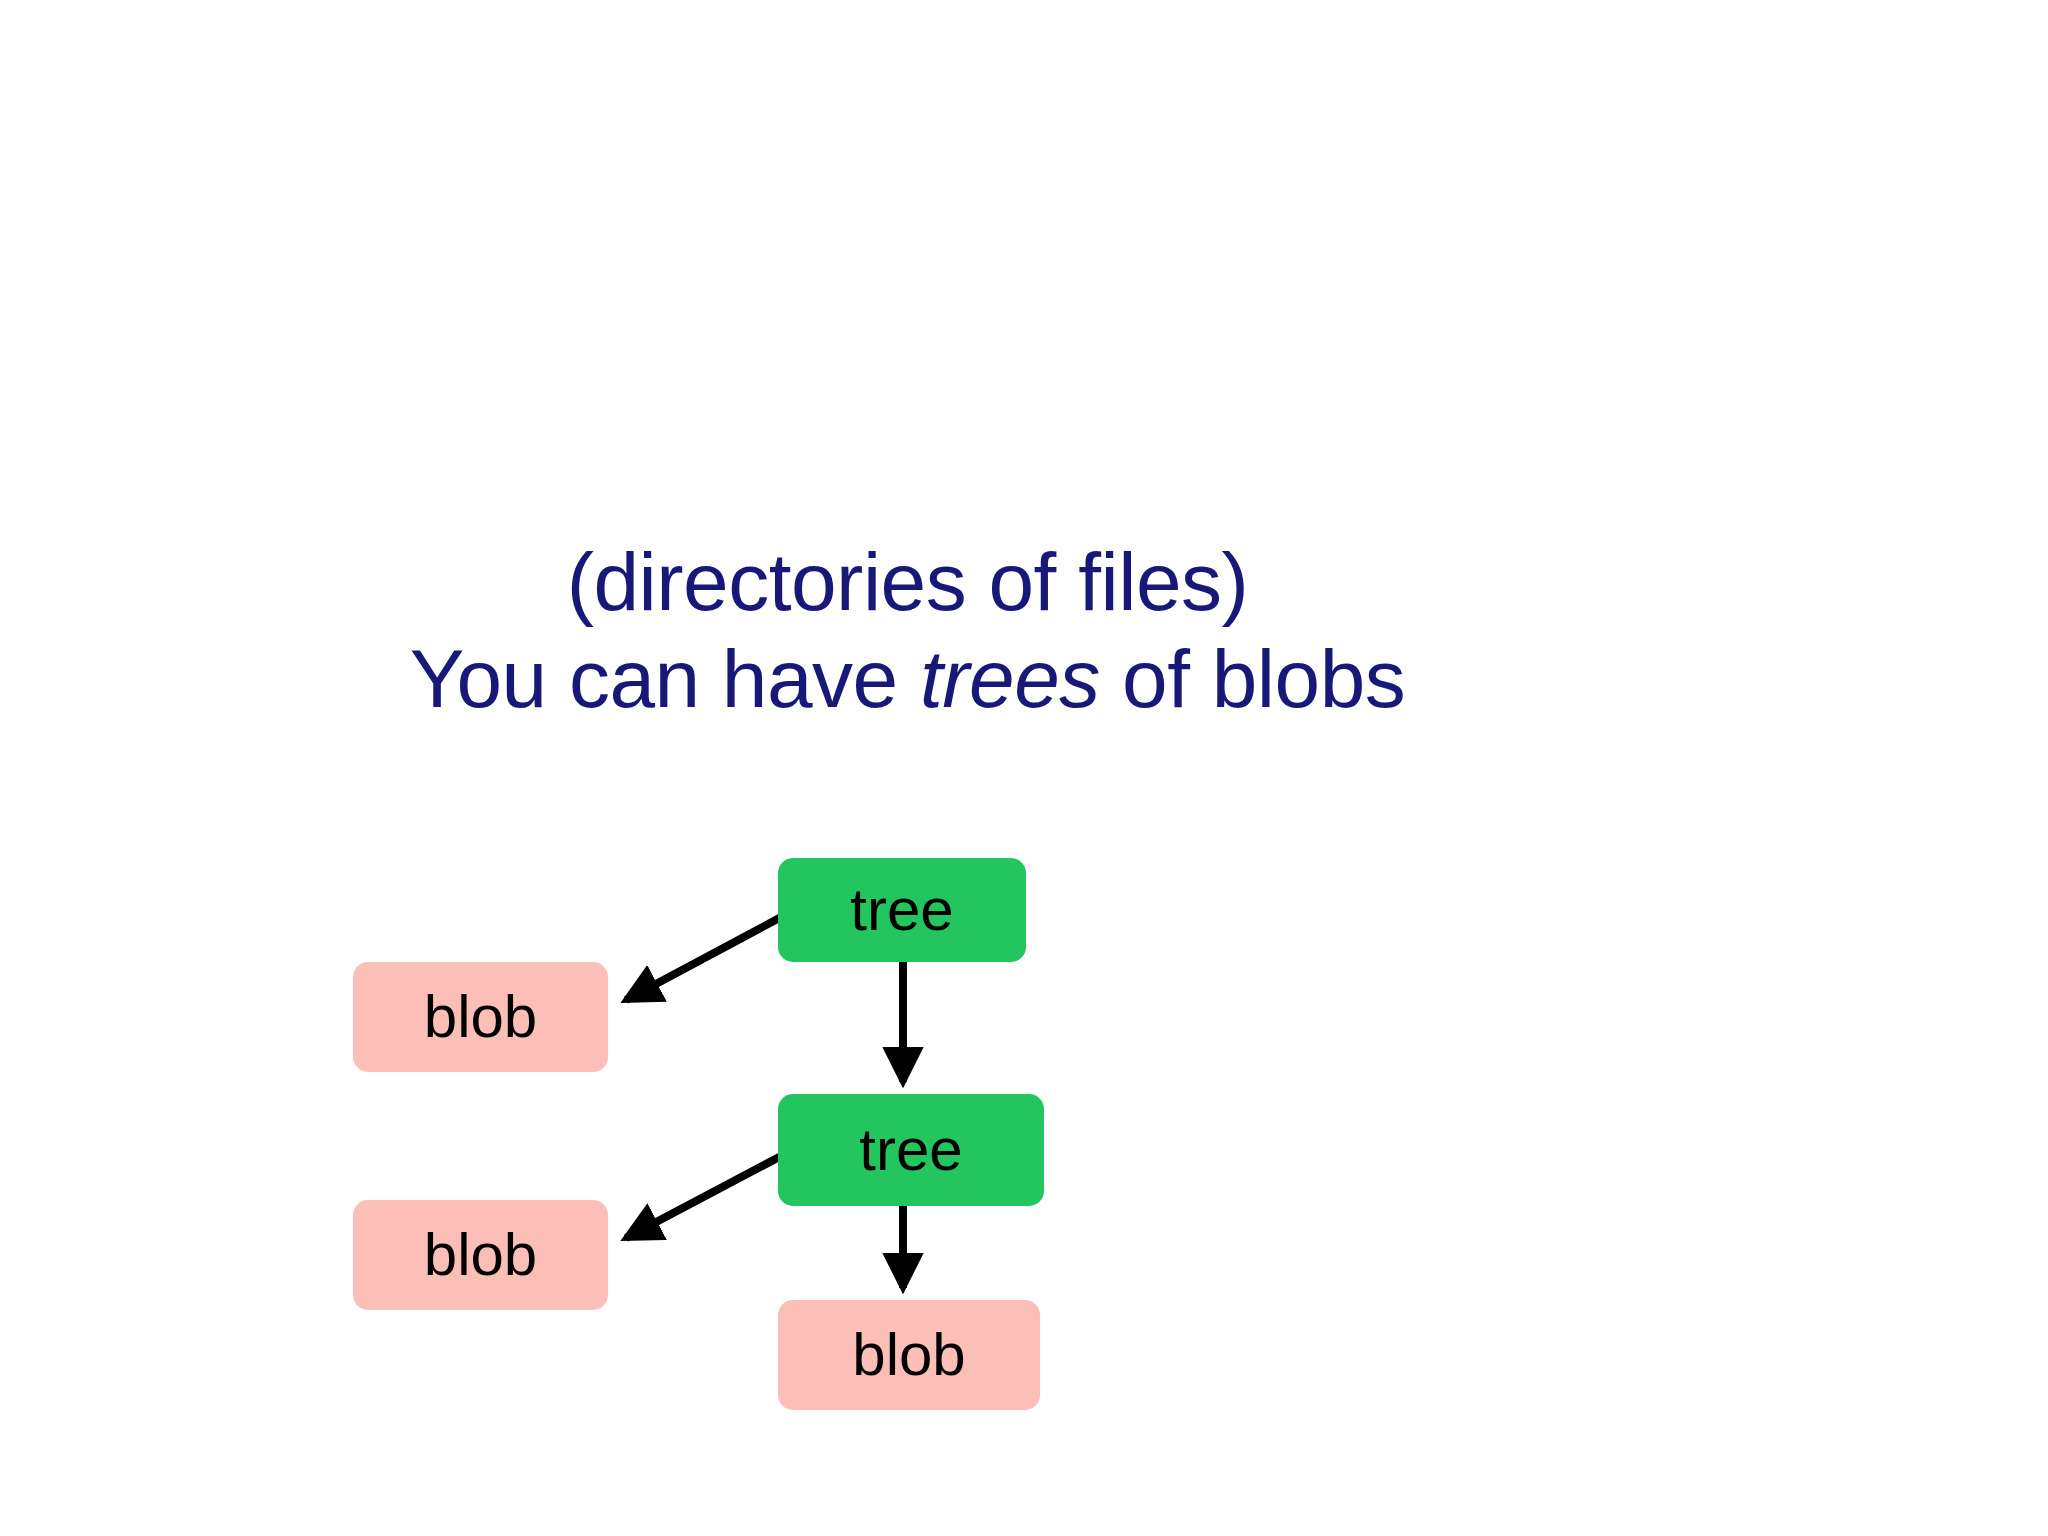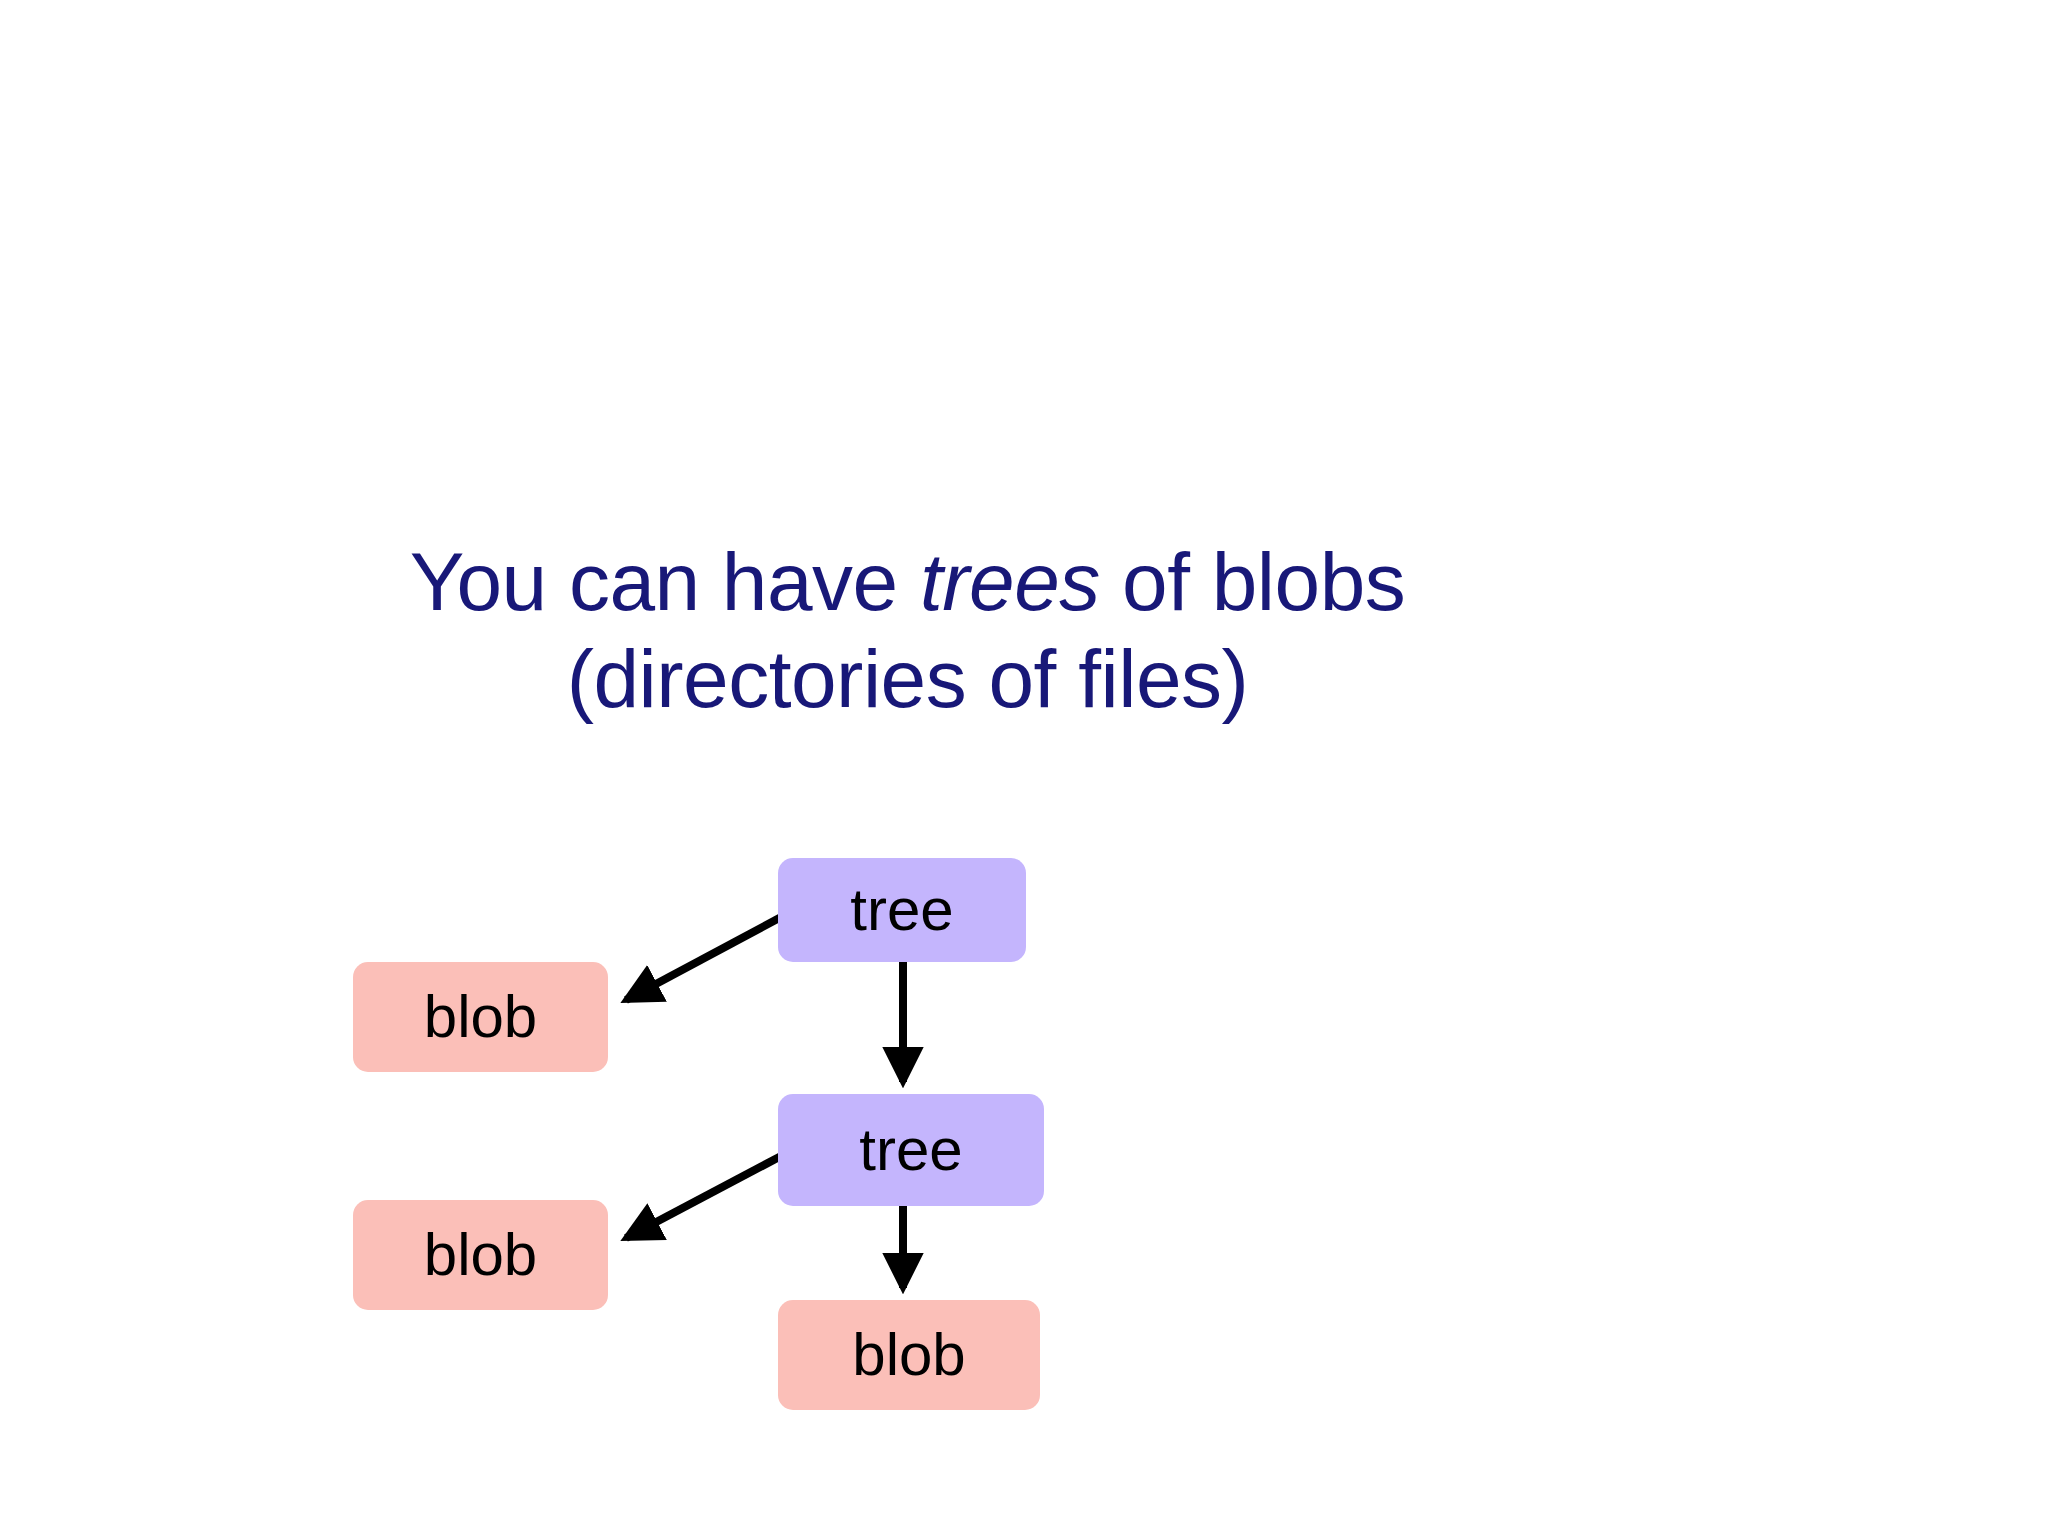--- a/index.html
+++ b/index.html
@@ -60,37 +60,37 @@
     border-radius: 15px;
     display: flex;
     align-items: center;
     justify-content: center;
     color: #000000;
     font-size: 60px;
     font-family: "Liberation Sans", sans-serif;
     line-height: 1;
     box-sizing: border-box;
   }
-  .node-tree { background: #c4b5fd; }
+  .node-tree { background: #22c55e; }
   .node-blob { background: #FBBFB8; text-align: right; }
 
   #node-tree-1 { left: 778px; top: 858px;  width: 248px; height: 104px; }
   #node-blob-1 { left: 353px; top: 962px;  width: 255px; height: 110px; }
   #node-tree-2 { left: 778px; top: 1094px; width: 266px; height: 112px; }
   #node-blob-2 { left: 353px; top: 1200px; width: 255px; height: 110px; }
   #node-blob-3 { left: 778px; top: 1300px; width: 262px; height: 110px; }
 </style>
 </head>
 <body>
 
 <div id="slide">
 
   <div id="title-block">
+    <span id="title-line-2">(directories of files)</span>
     <span id="title-line-1"><span>You can have </span><span class="title-em">trees</span><span> of blobs</span></span>
-    <span id="title-line-2">(directories of files)</span>
   </div>
 
   <div id="diagram">
 
     <svg id="arrow-layer" viewBox="0 0 2048 1536">
       <defs>
         <marker id="arrowhead" markerWidth="5.2" markerHeight="5.2" refX="4.4" refY="2.6" orient="auto" markerUnits="strokeWidth">
           <path d="M0,0 L5.2,2.6 L0,5.2 Z" fill="#000000"></path>
         </marker>
       </defs>

